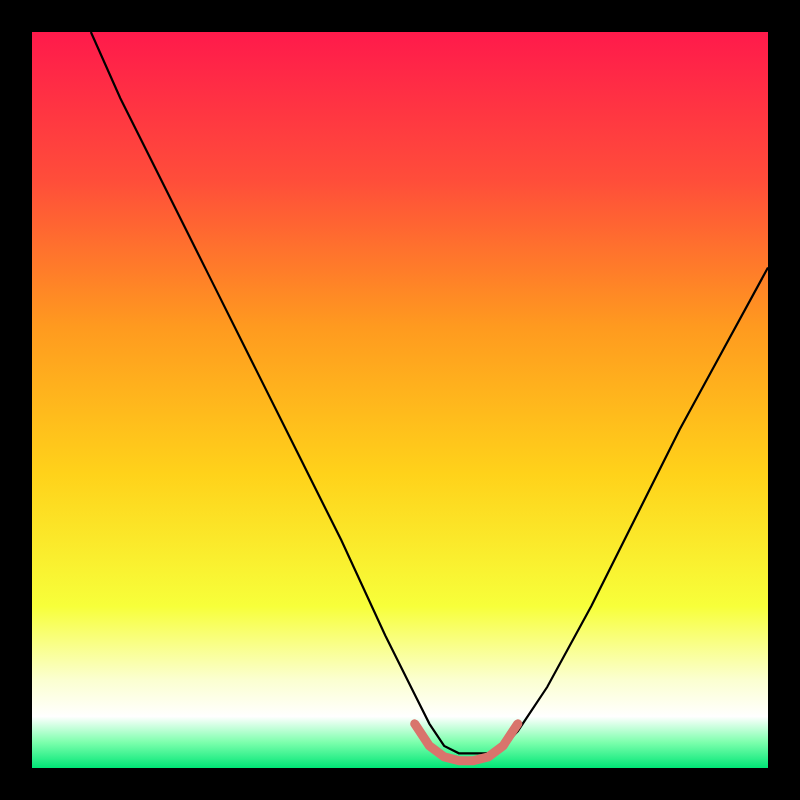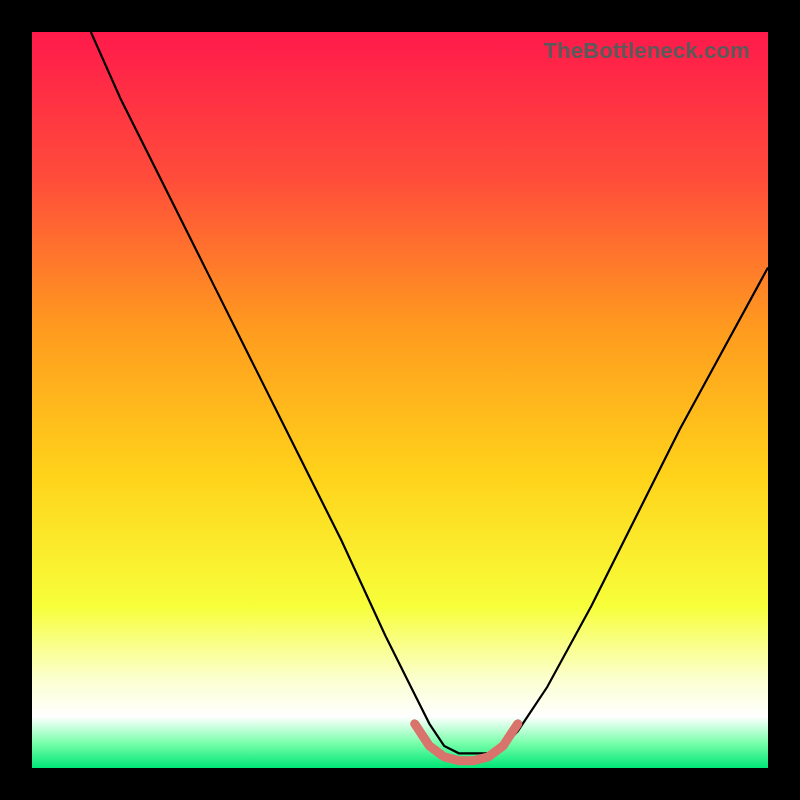--- a/index.html
+++ b/index.html
@@ -54,14 +54,13 @@
           <stop offset="96.50%" stop-color="#7dffad"></stop>
           <stop offset="100.00%" stop-color="#00e676"></stop>
         </linearGradient>
     </defs>
     <rect x="0" y="0" width="736" height="736" fill="url(#bg-grad)"></rect>
     <g id="series-group">
         <path d="M58.88 0.00 L88.32 66.24 L132.48 154.56 L176.64 242.88 L220.80 331.20 L264.96 419.52 L309.12 507.84 L353.28 603.52 L382.72 662.40 L397.44 691.84 L412.16 713.92 L426.88 721.28 L441.60 721.28 L456.32 721.28 L471.04 713.92 L485.76 699.20 L515.20 655.04 L559.36 574.08 L603.52 485.76 L647.68 397.44 L691.84 316.48 L736.00 235.52" fill="none" stroke="#000000" stroke-width="2.2"></path>
         <path d="M382.72 691.84 L397.44 713.92 L412.16 724.96 L426.88 728.64 L441.60 728.64 L456.32 724.96 L471.04 713.92 L485.76 691.84" fill="none" stroke="#d9746c" stroke-width="9" stroke-linecap="round" stroke-linejoin="round"></path>
       </g>
   </svg>
-  <div class="watermark">TheBottleneck.com</div>
 </div>
 
 </body></html>

